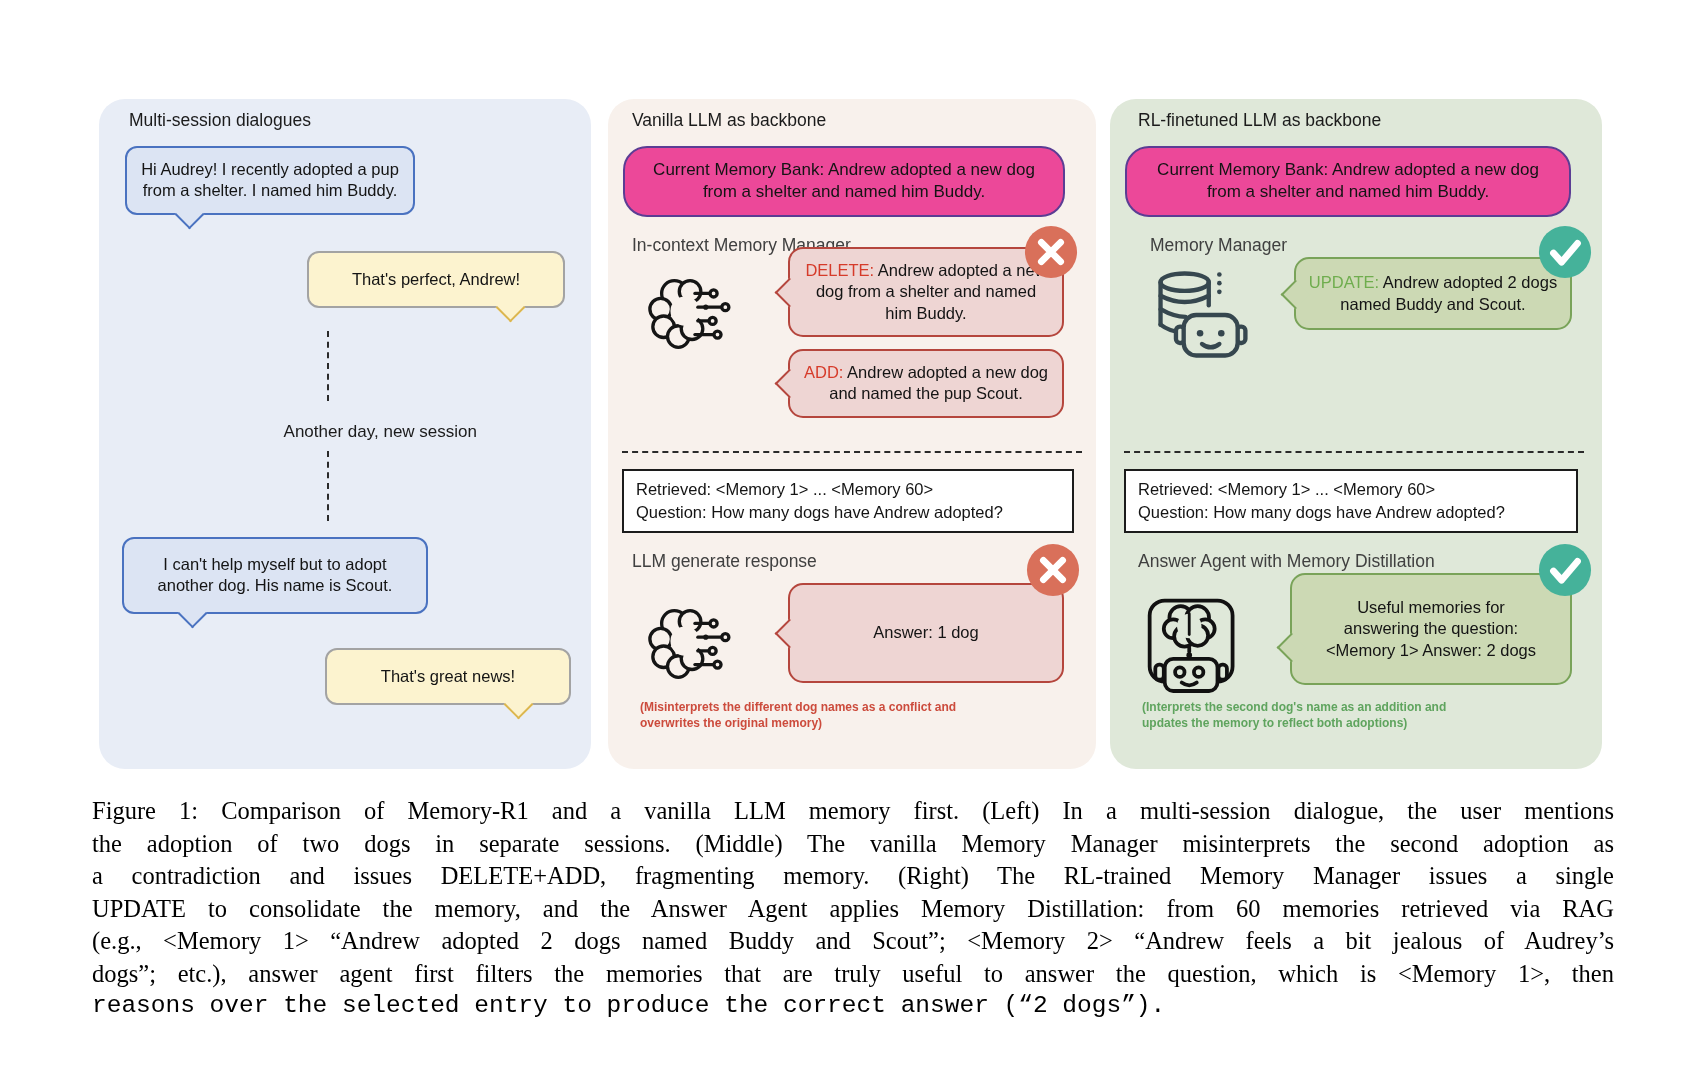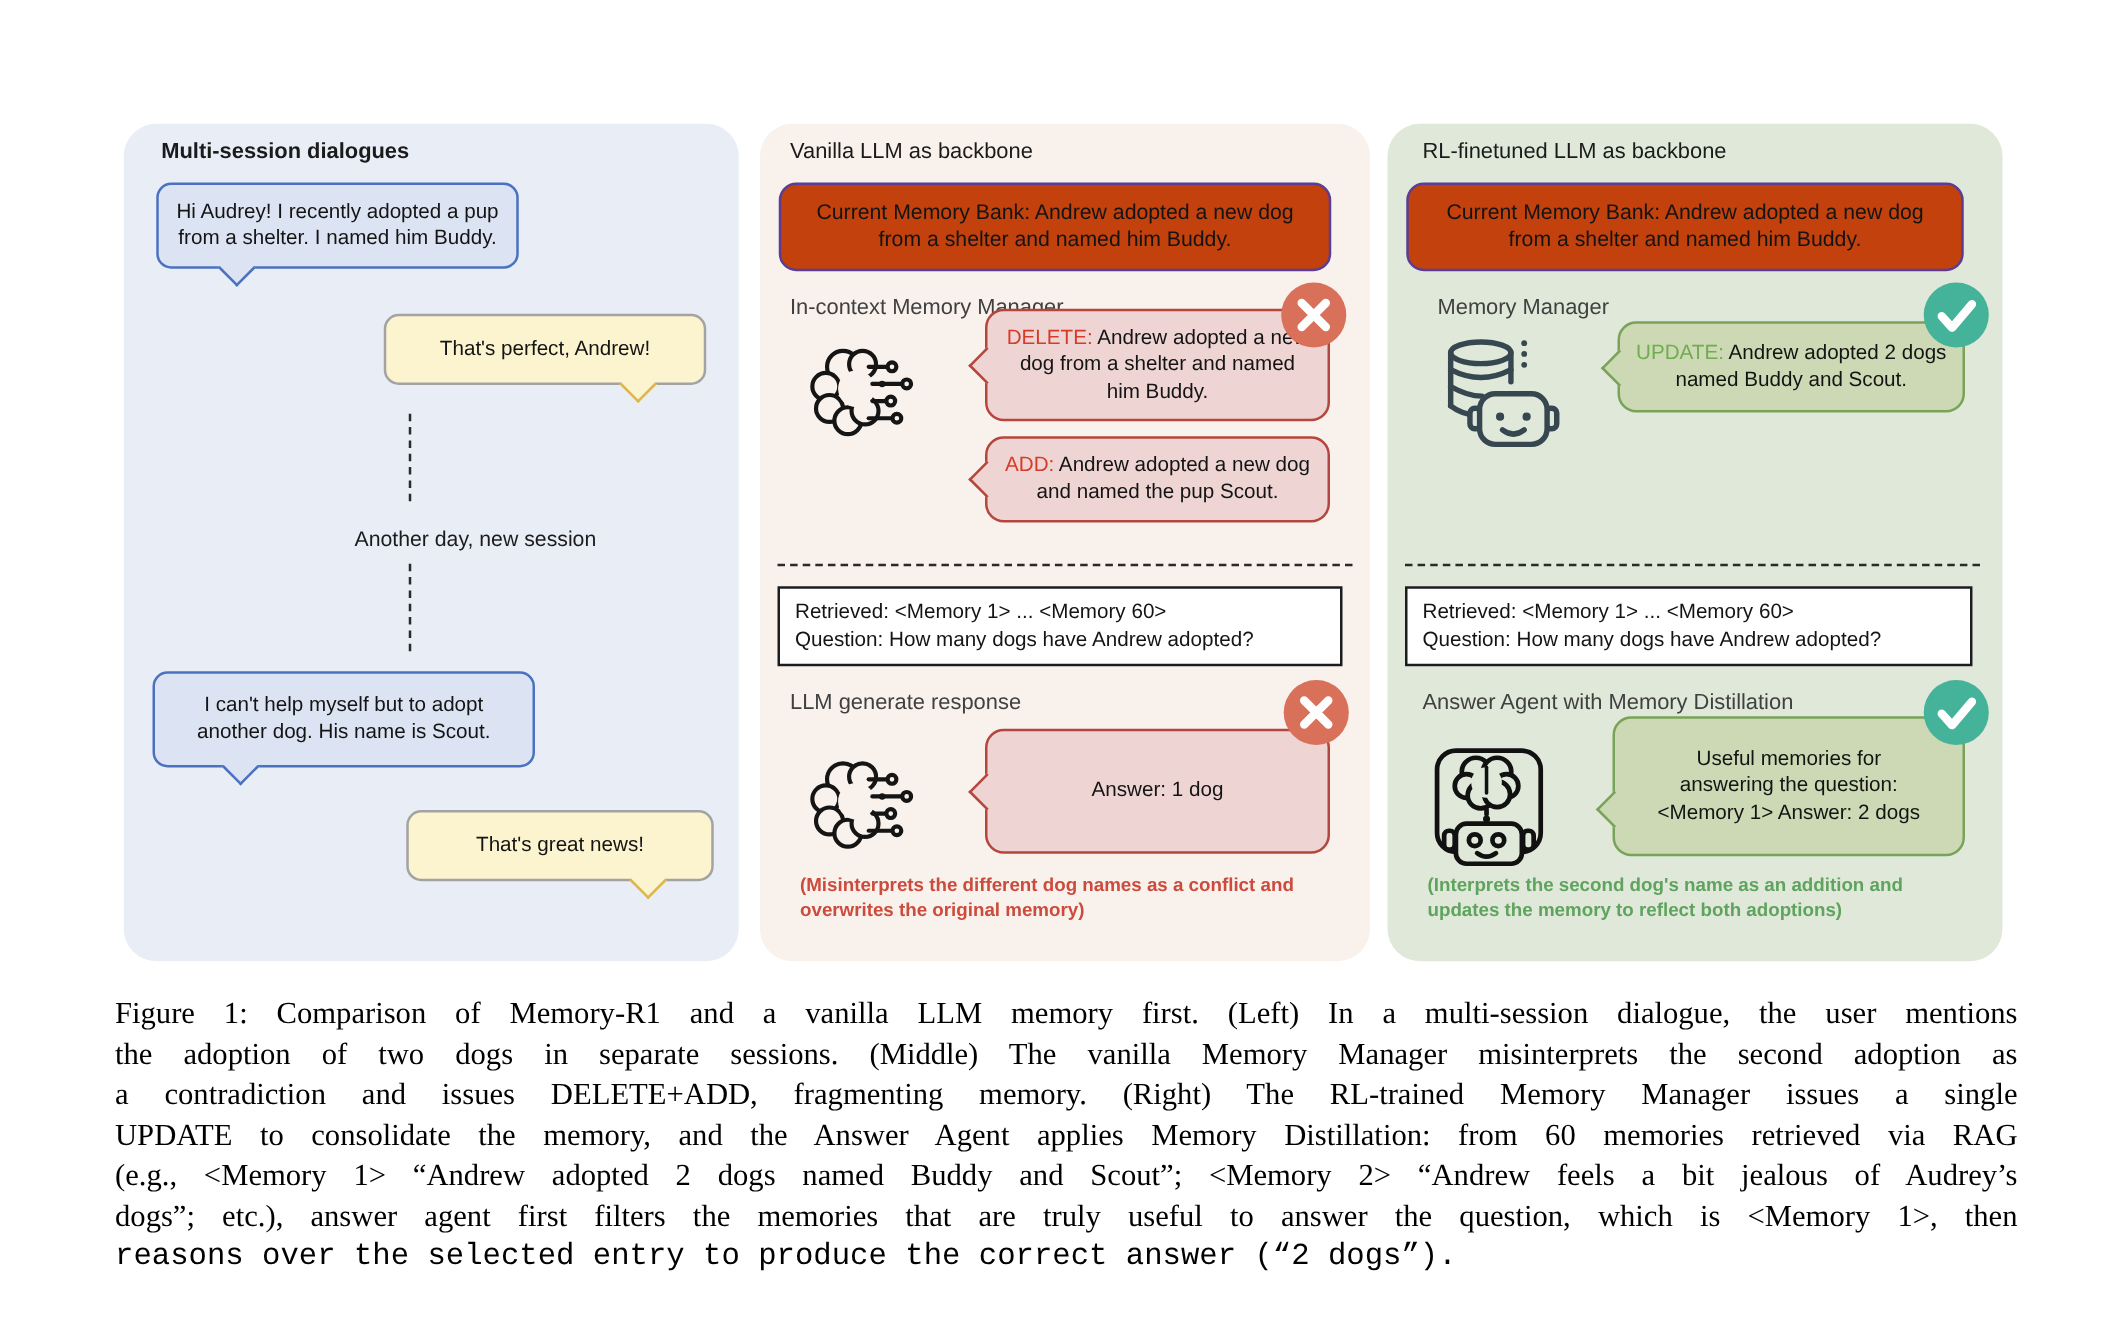--- a/index.html
+++ b/index.html
@@ -23,32 +23,32 @@
   .vcenter { display:flex; flex-direction:column; align-items:center; justify-content:center; }
 
   .tail { position:absolute; width:19px; height:19px; transform:rotate(45deg); }
   .t-down { bottom:-12px; }
   .t-user { background:#dce4f3; border-right:2px solid #4a72c0; border-bottom:2px solid #4a72c0; }
   .t-asst { background:#fcf3cf; border-right:2px solid #dcb64f; border-bottom:2px solid #dcb64f; }
   .t-left { left:-11px; top:calc(50% - 10px); }
   .t-fail { background:#eed5d3; border-left:2px solid #b5463d; border-bottom:2px solid #b5463d; }
   .t-ok   { background:#ccd9b4; border-left:2px solid #79a359; border-bottom:2px solid #79a359; }
 
-  .membank { position:absolute; left:15px; top:47px; background:#c2410c; border:2.5px solid #5b3d94;
-             border-radius:14px; text-align:center; font-size:17px; line-height:1.32;
+  .membank { position:absolute; left:15px; top:47px; background:#ec4899; border:2.5px solid #5b3d94;
+             border-radius:24px; text-align:center; font-size:17px; line-height:1.32;
              padding:11px 18px; box-sizing:border-box; color:#141414; }
 
   .vdash { position:absolute; border-left:2.5px dashed #2a2a2a; width:0; }
   .hdash { position:absolute; border-top:2.5px dashed #2a2a2a; height:0; }
 
   .retr { position:absolute; left:14px; top:370px; background:#ffffff; border:2px solid #1c1c1c;
           font-size:16.5px; line-height:1.4; padding:7px 12px; box-sizing:border-box;
           color:#141414; text-align:left; }
 
-  .note { position:absolute; left:32px; top:600px; font-weight:bold; font-size:15px; line-height:1.35; text-align:left; }
+  .note { position:absolute; left:32px; top:600px; font-weight:bold; font-size:12px; line-height:1.35; text-align:left; }
   .note-fail { color:#cc4b3c; }
   .note-ok   { color:#5fa45e; }
 
   .kw-del { color:#d63b2a; }
   .kw-upd { color:#6fad4e; }
 
   .badge { position:absolute; width:54px; height:54px; z-index:5; }
   .icon  { position:absolute; }
 
   .session-label { position:absolute; left:78px; top:311px; width:300px; text-align:right;
@@ -58,21 +58,21 @@
              font-family:"Liberation Serif", serif; font-size:24.5px; line-height:32.5px; color:#000; }
   .cap-line { text-align:justify; text-align-last:justify; }
   .cap-line.last { text-align-last:left;font-family:Liberation Mono, monospace; }
 </style>
 </head>
 <body>
 
 <div id="stage">
 
   <div class="panel p-left">
-    <div class="ptitle" style="left:30px; top:11px;font-weight:bold;">Multi-session dialogues</div>
+    <div class="ptitle" style="left:30px; top:11px;">Multi-session dialogues</div>
 
     <div class="bubble b-user" style="left:26px; top:47px; width:290px;">
       <span>Hi Audrey! I recently adopted a pup from a shelter. I named him Buddy.</span>
       <span class="tail t-down t-user" style="left:52px;"></span>
     </div>
 
     <div class="bubble b-asst" style="left:208px; top:152px; width:258px; padding-top:16px; padding-bottom:16px;">
       <span>That's perfect, Andrew!</span>
       <span class="tail t-down t-asst" style="right:42px;"></span>
     </div>

